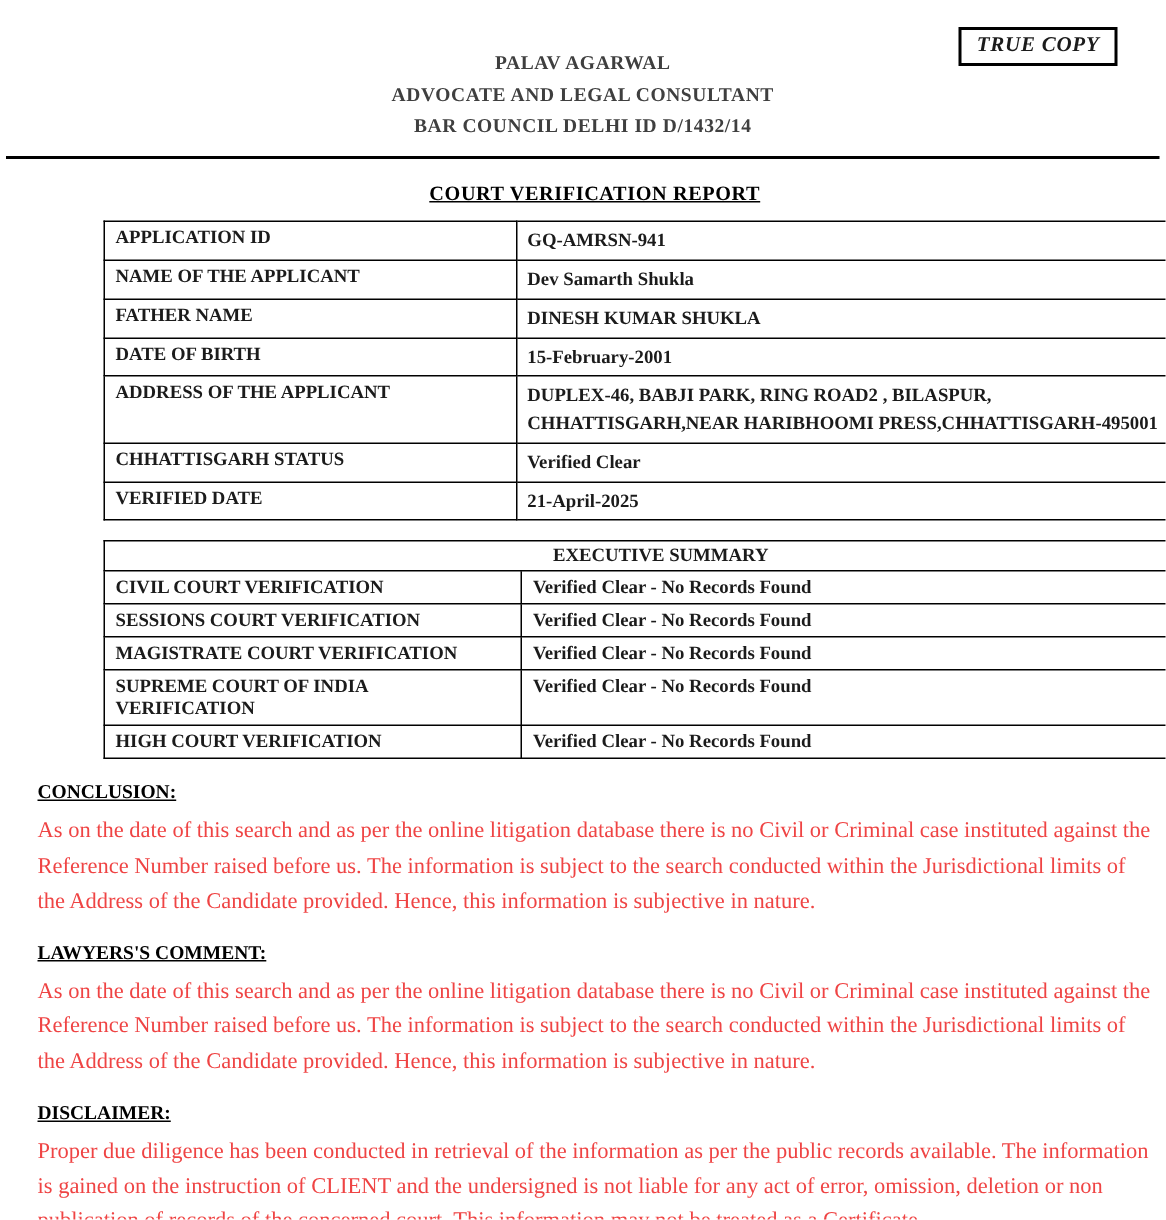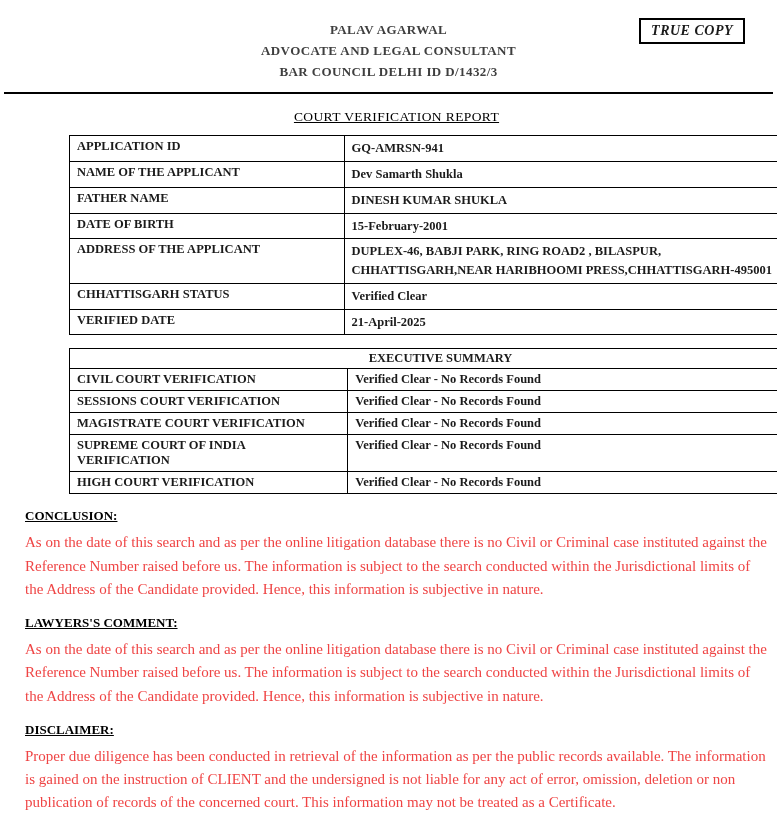--- a/index.html
+++ b/index.html
@@ -19,37 +19,37 @@
     border: 2px solid #000;
     padding: 3px 10px;
     font-weight: bold;
     font-style: italic;
     font-size: 14px;
     letter-spacing: .5px;
     background: #fff;
   }
   .letterhead {
     text-align: center;
-    padding-top: 20px;
+    padding-top: 32px;
     color: #3f3f3f;
     font-weight: bold;
     font-size: 13px;
     letter-spacing: .4px;
     line-height: 1.6;
   }
   .rule {
     border: none;
     border-top: 2px solid #000;
     margin: 10px 4px 0 4px;
   }
   .content { padding: 0 9px 0 25px; }
   .report-title {
     text-align: center;
     font-size: 13.5px;
-    font-weight: normal;
+    font-weight: bold;
     text-decoration: underline;
     letter-spacing: .4px;
     margin: 15px 0 10px 0;
     color: #000;
   }
   table { border-collapse: collapse; width: 100%; margin-left: 44px; }
   td, th { border: 1px solid #000; font-size: 12.5px; font-weight: bold; padding: 3px 7px; vertical-align: top; }
   .applicant-table td.lbl { width: 37%; }
   .applicant-table td.val { line-height: 1.5; }
   .summary-table { margin-top: 13px; }
@@ -80,21 +80,21 @@
 
 <div class="page">
 
   <div class="stamp">
     <span>TRUE COPY</span>
   </div>
 
   <div class="letterhead">
     <div>PALAV AGARWAL</div>
     <div>ADVOCATE AND LEGAL CONSULTANT</div>
-    <div>BAR COUNCIL DELHI ID D/1432/3</div>
+    <div>BAR COUNCIL DELHI ID D/1432/14</div>
   </div>
 
   <hr class="rule">
 
   <div class="content">
 
     <div class="report-title">COURT VERIFICATION REPORT</div>
 
     <table class="applicant-table">
       <tbody>

